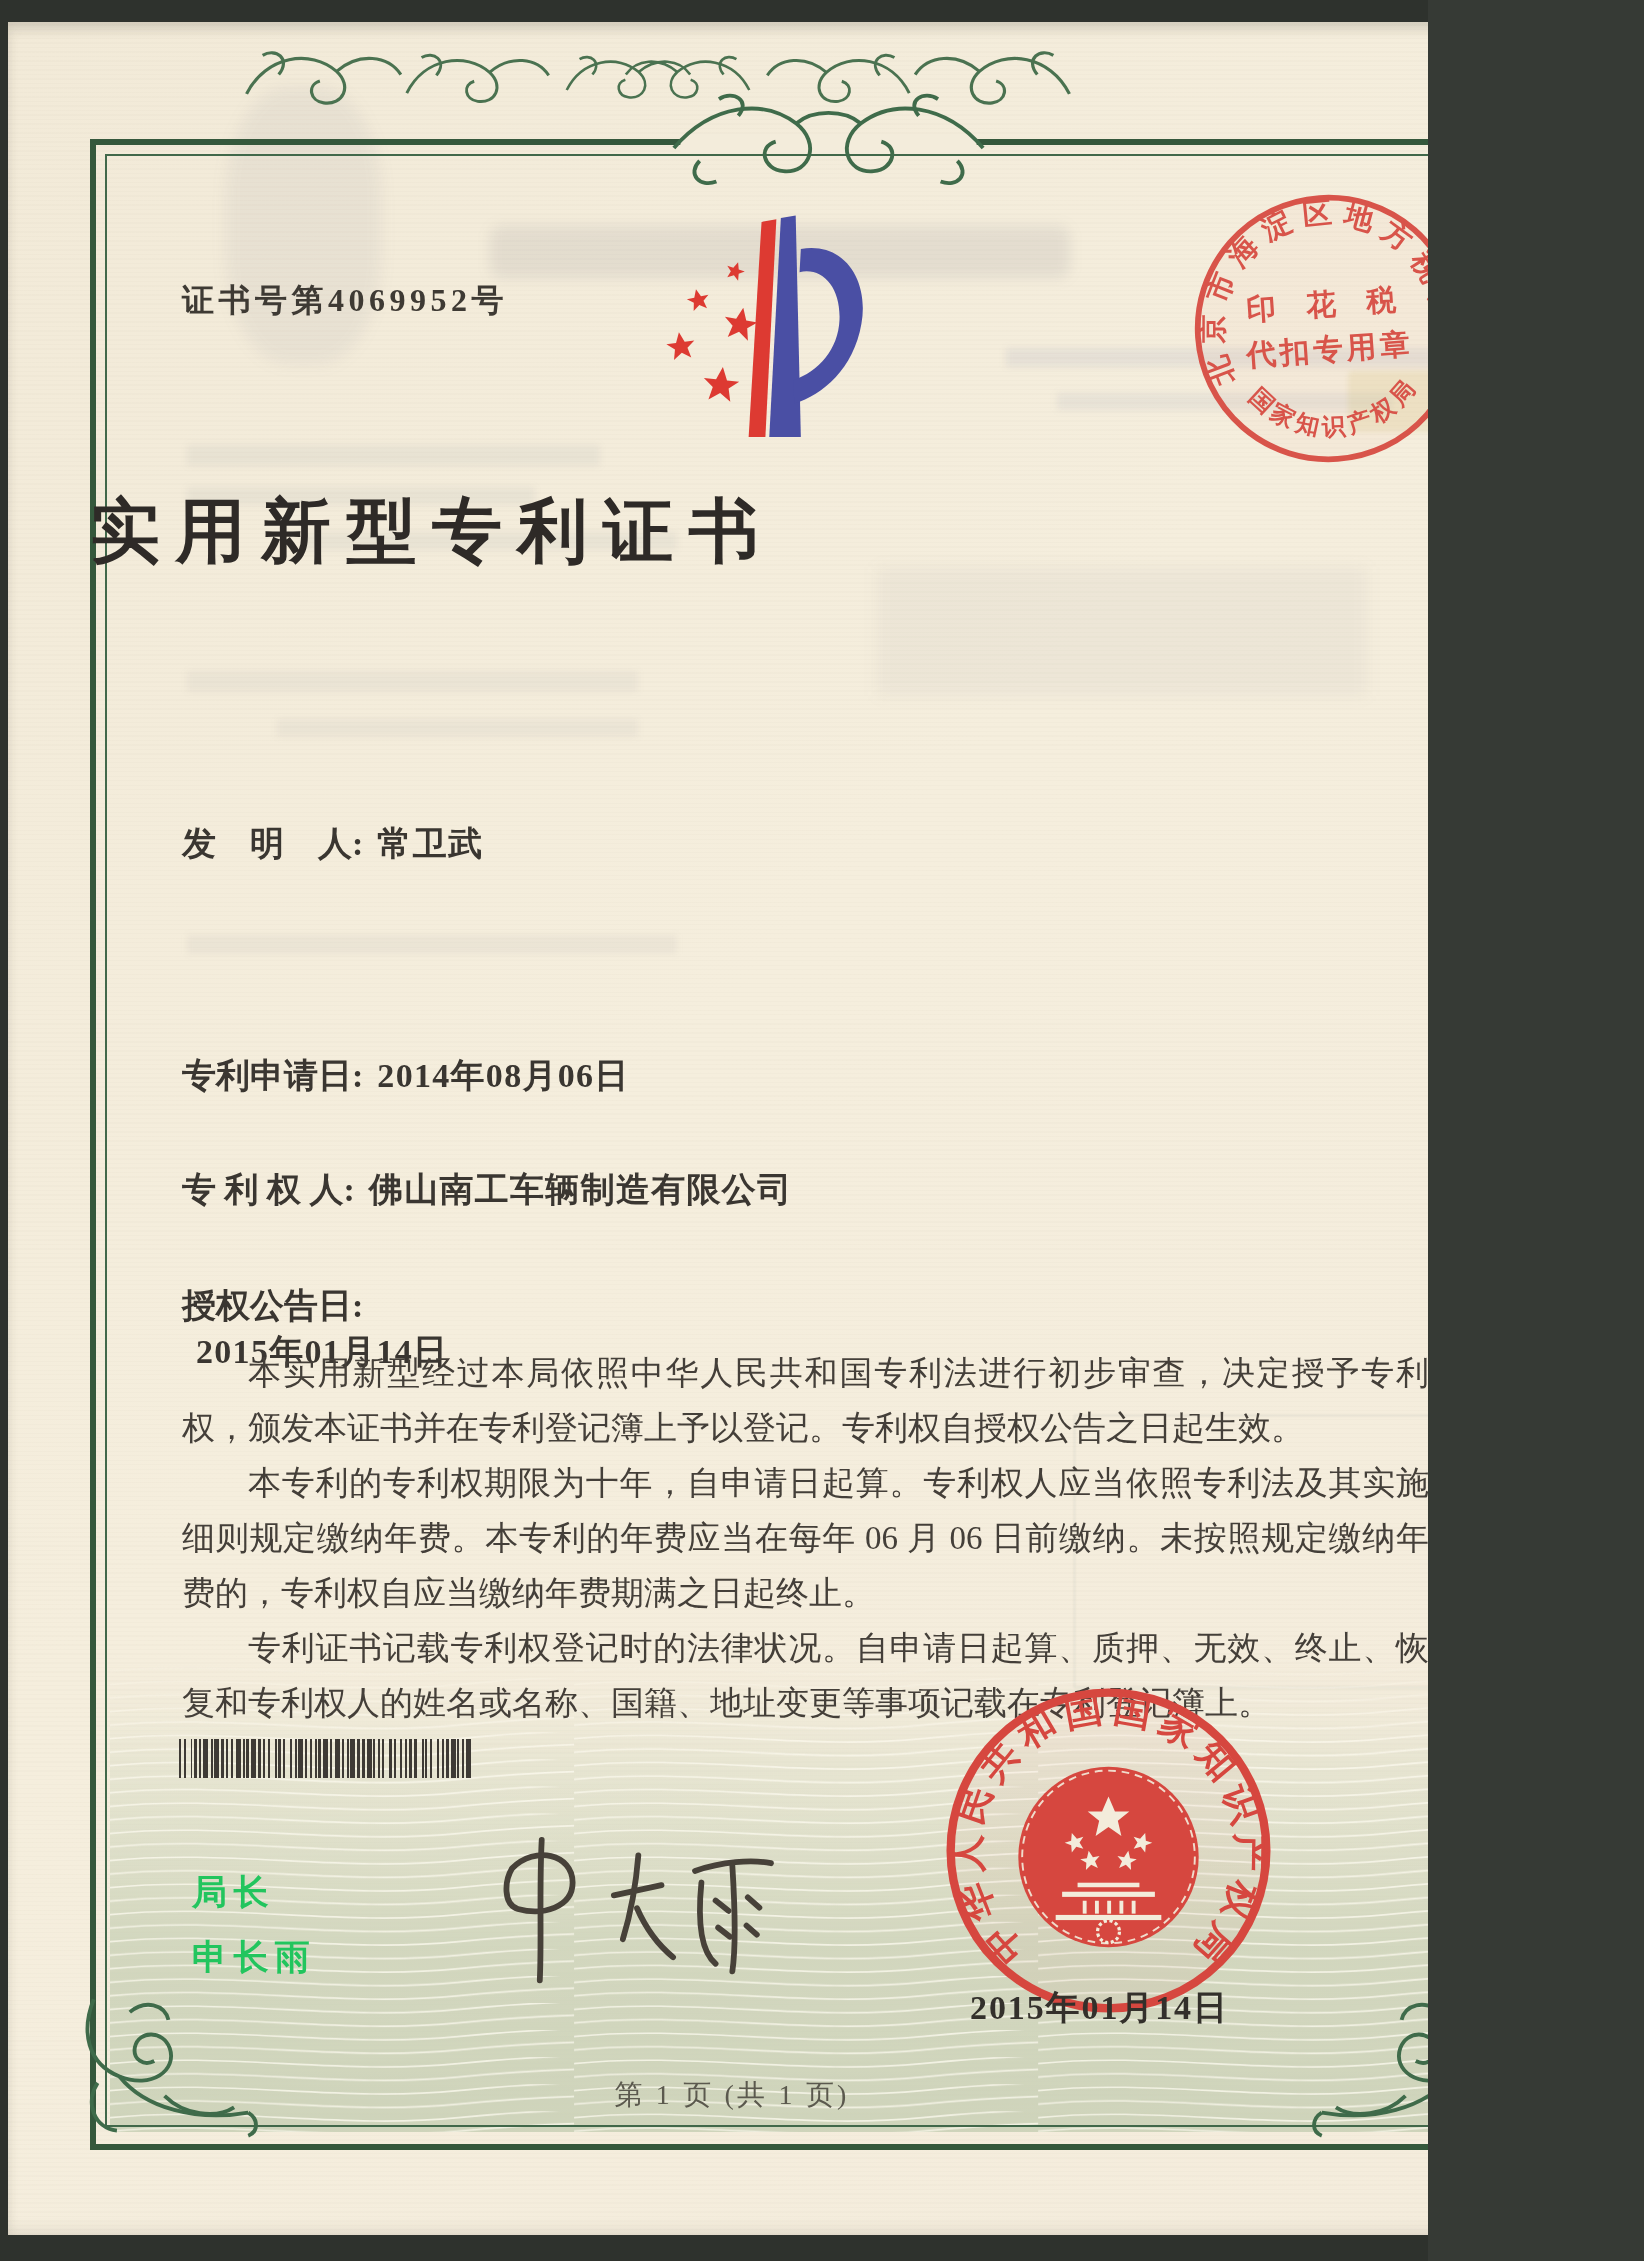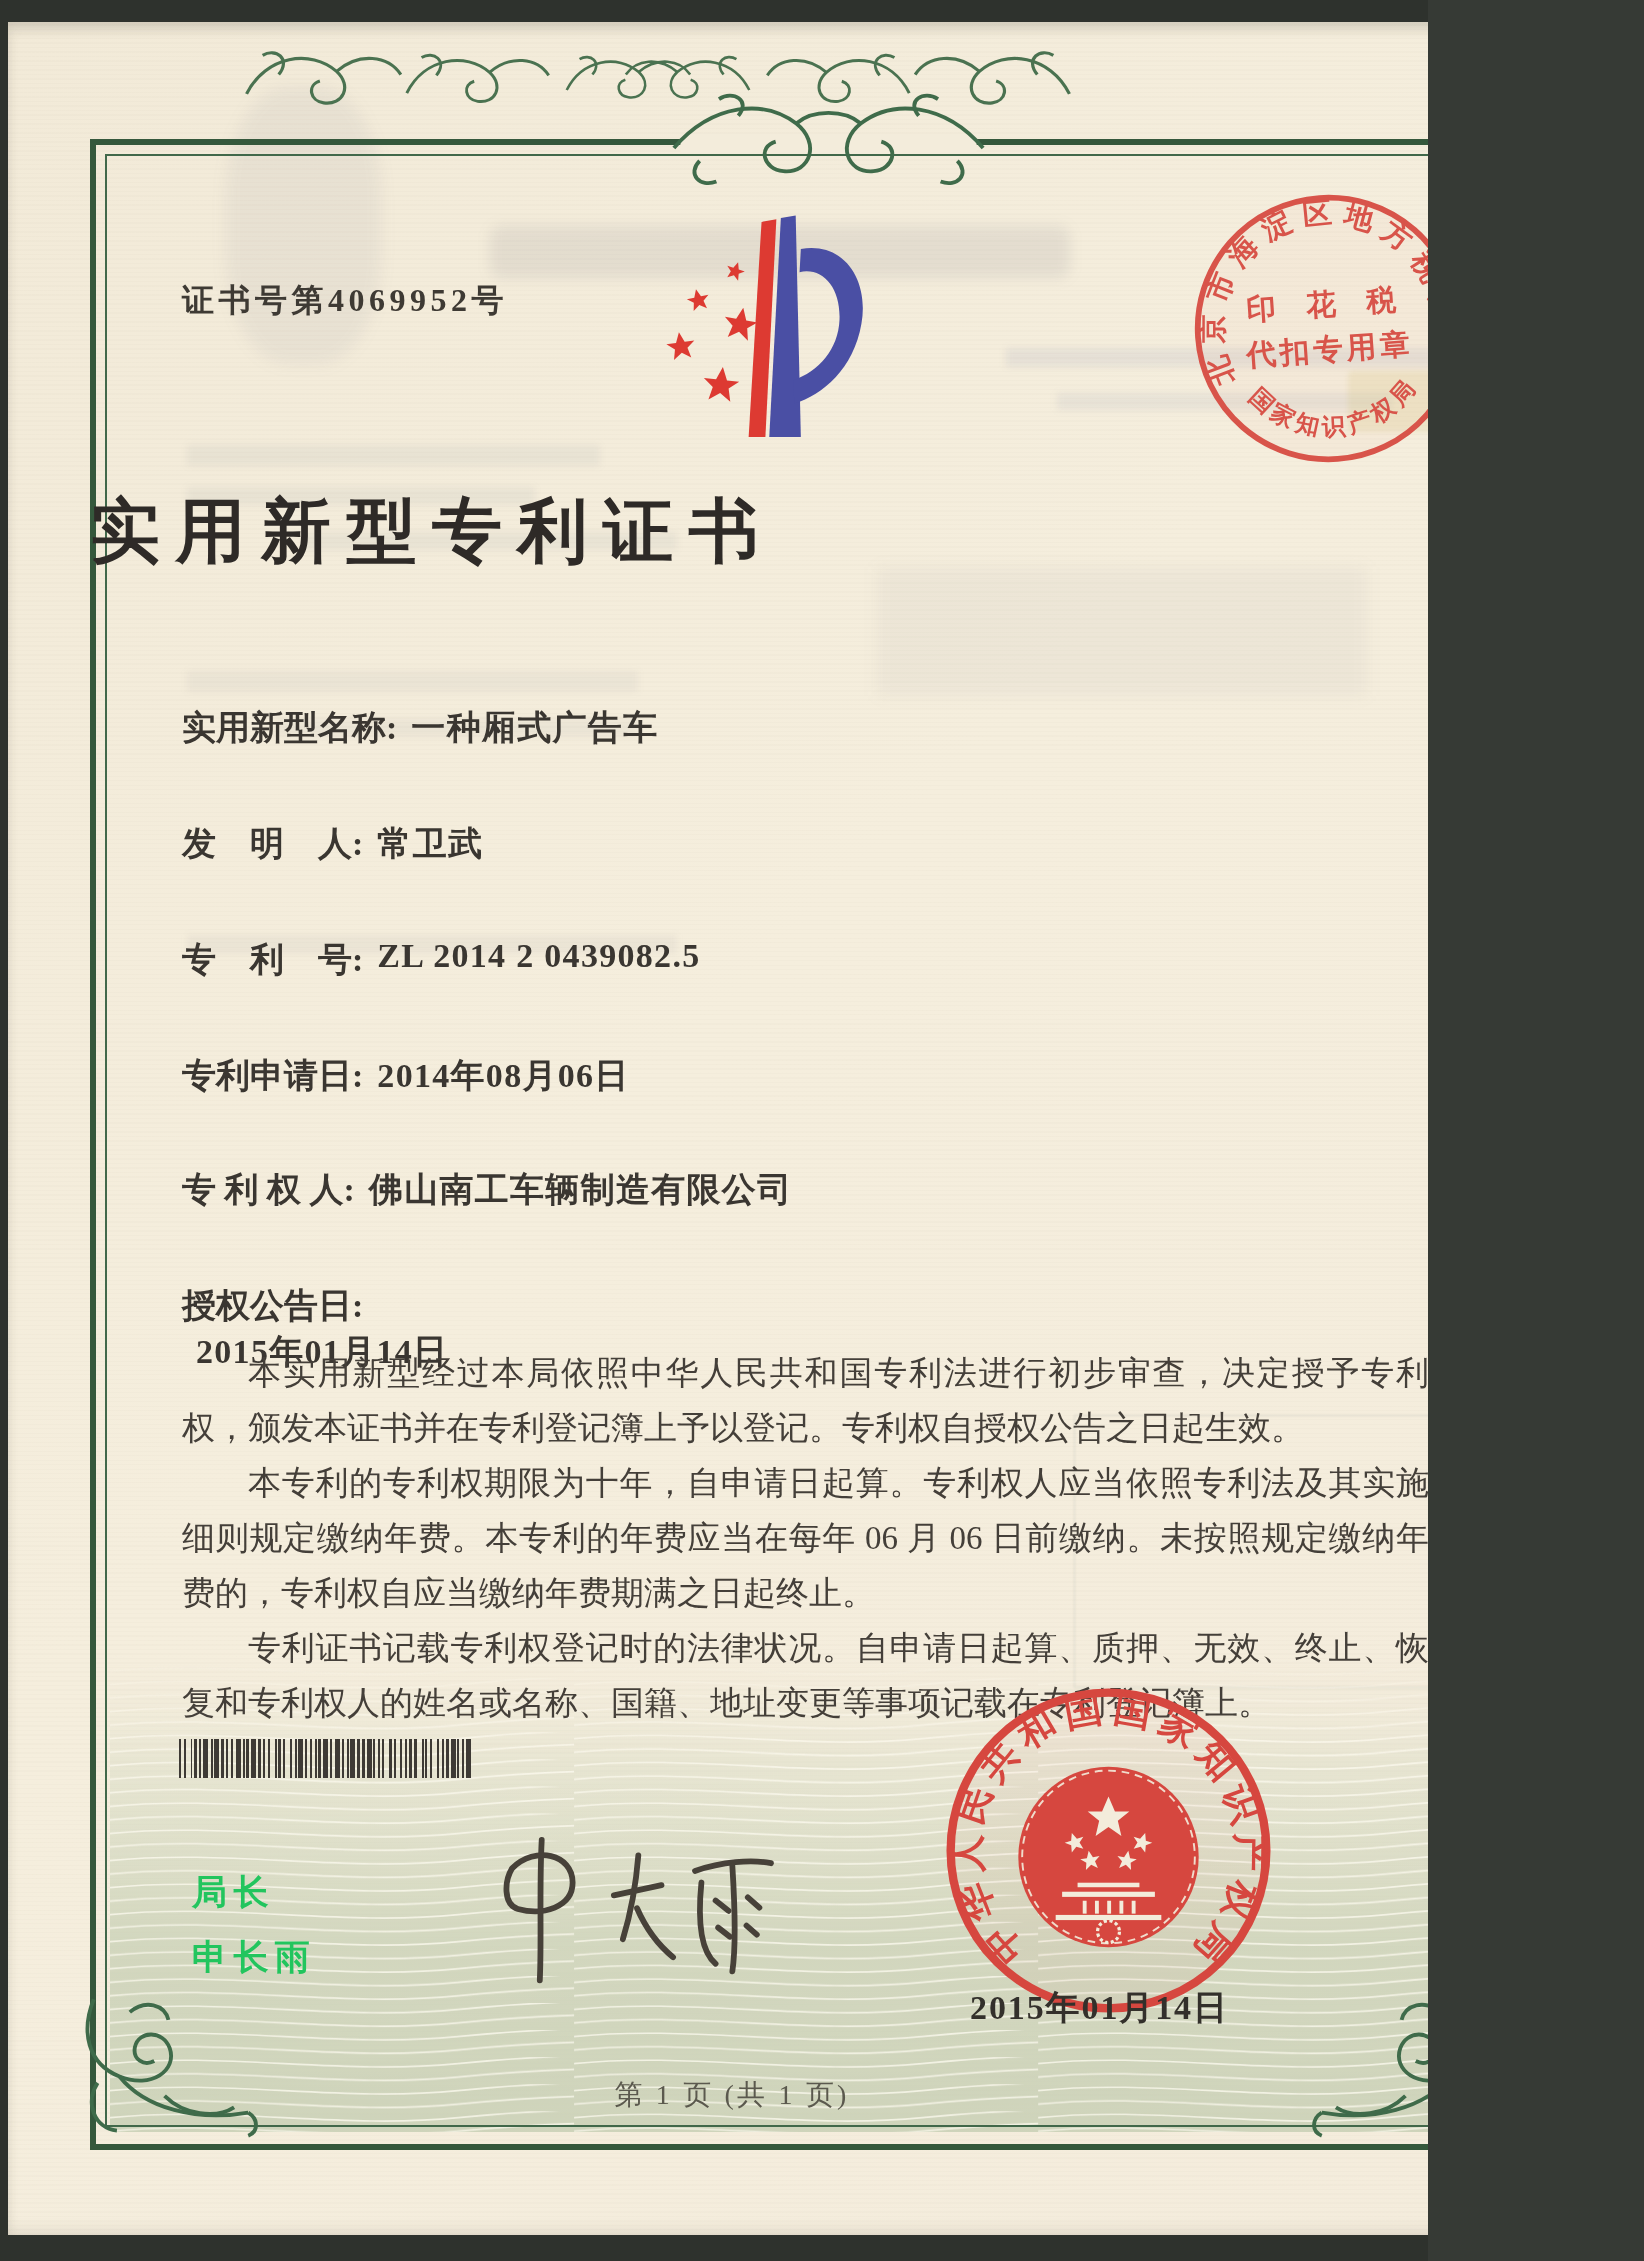--- a/index.html
+++ b/index.html
@@ -163,31 +163,23 @@
     </text>
     <text font-size="37" font-weight="700" fill="#d8544a" font-family="serif">
       <textPath href="#taxBot" startOffset="0" textLength="300" lengthAdjust="spacing">国家知识产权局</textPath>
     </text>
     <text x="0" y="-22" text-anchor="middle" font-size="46" font-weight="700" fill="#d8544a" letter-spacing="18" font-family="serif">印 花 税</text>
     <text x="0" y="48" text-anchor="middle" font-size="46" font-weight="700" fill="#d8544a" letter-spacing="6" font-family="serif">代扣专用章</text>
   </svg>
 
   <div class="title">实用新型专利证书</div>
 
-  <div class="field" style="top:705px;">
-    <span class="lab">实用新型名称:</span>
-    <span class="val">一种厢式广告车</span>
-  </div>
   <div class="field" style="top:821px;">
     <span class="lab">发　明　人:</span>
     <span class="val">常卫武</span>
-  </div>
-  <div class="field" style="top:937px;">
-    <span class="lab">专　利　号:</span>
-    <span class="val">ZL 2014 2 0439082.5</span>
   </div>
   <div class="field" style="top:1053px;">
     <span class="lab">专利申请日:</span>
     <span class="val">2014年08月06日</span>
   </div>
   <div class="field" style="top:1167px;">
     <span class="lab">专 利 权 人:</span>
     <span class="val">佛山南工车辆制造有限公司</span>
   </div>
   <div class="field" style="top:1283px;flex-direction:column;">

